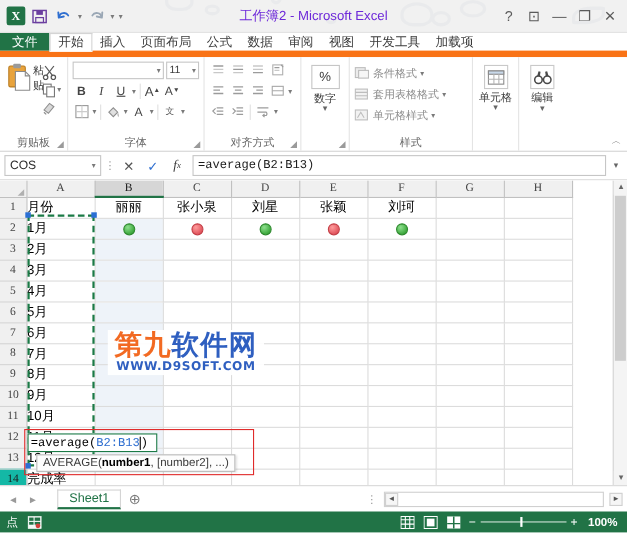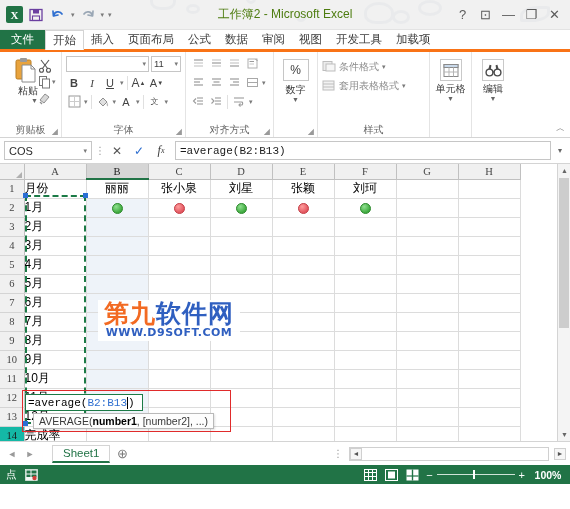--- a/index.html
+++ b/index.html
@@ -24,51 +24,51 @@
   .qat{ display:flex; align-items:center; gap:4px; padding-left:6px; z-index:2;}
   .xl-logo{
     width:17px;height:17px;background:#217346;border-radius:2px;
     color:#fff;font-size:11px;font-weight:bold;display:flex;
     align-items:center;justify-content:center;font-family:"Liberation Serif",serif;
   }
   .qicon{ width:18px;height:18px;display:flex;align-items:center;justify-content:center;}
   .qicon svg{display:block;}
   .tb-title{
     position:absolute; left:0; right:0; text-align:center;
-    font-size:12px; color:#4d7c0f; z-index:1; pointer-events:none;
+    font-size:12px; color:#6d28d9; z-index:1; pointer-events:none;
   }
   .tb-right{ margin-left:auto; display:flex; align-items:center; gap:2px; padding-right:5px; z-index:2;}
   .winbtn{
     width:21px;height:20px;display:flex;align-items:center;justify-content:center;
     font-size:13px;color:#5a5a5a;
   }
 
   
   .tabbar{ height:22px; background:#fff; display:flex; align-items:stretch;
-           border-bottom:3px solid #f97316; font-size:11.5px;}
+           border-bottom:6px solid #f97316; font-size:11.5px;}
   .tab-file{
     background:#217346;color:#fff;padding:0 11px;display:flex;align-items:center;
   }
   .tab{ padding:0 7px; display:flex;align-items:center; color:#3b3b3b;}
   .tab.active{ background:#fff; border:1px solid #d4d4d4; border-bottom:1px solid #fff;
                margin-bottom:-1px; position:relative; z-index:3;}
 
   
   .ribbon{ height:86px; background:#fff; border-bottom:1px solid #d4d4d4;
            display:flex; position:relative; }
   .grp{ position:relative; display:flex; flex-direction:column;
         border-right:1px solid #e4e4e4; }
   .grp-body{ flex:1; display:flex; align-items:flex-start; padding:3px 4px 0 4px;}
   .grp-label{ height:14px; font-size:10px; color:#666; text-align:center;
               display:flex;align-items:center;justify-content:center; position:relative;}
   .dlg{ position:absolute; right:3px; bottom:1px; font-size:8px; color:#9a9a9a;}
 
   
   .grp-clip{ width:62px; }
-  .paste-btn{ width:34px; display:flex; flex-direction:column; align-items:flex-end;
+  .paste-btn{ width:34px; display:flex; flex-direction:row; align-items:flex-end;
               padding-top:2px;}
   .paste-ico{ width:26px;height:28px; position:relative;}
   .paste-lbl{ font-size:10px; color:#3b3b3b; margin-top:-1px;}
   .mini-arrow{ font-size:7px; color:#666; line-height:6px;}
   .clip-small{ display:flex; flex-direction:column; gap:1px; padding-top:3px; }
   .csm{ display:flex; align-items:center; height:15px; }
   .csm svg{ display:block; }
 
   
   .grp-font{ width:124px; }
@@ -520,20 +520,28 @@
             <span>条件格式</span>
             <span class="caret">▾</span>
           </div>
           <div class="strow">
             <svg width="14" height="13" viewBox="0 0 14 13">
                 <rect x="1" y="2" width="11" height="9" fill="#f2f2f2" stroke="#bdbdbd" stroke-width="1"></rect>
                 <line x1="1" y1="5" x2="12" y2="5" stroke="#bdbdbd" stroke-width="1"></line>
                 <line x1="1" y1="8" x2="12" y2="8" stroke="#bdbdbd" stroke-width="1"></line>
               </svg>
             <span>套用表格格式</span>
+            <span class="caret">▾</span>
+          </div>
+          <div class="strow">
+            <svg width="14" height="13" viewBox="0 0 14 13">
+                <rect x="1" y="2" width="11" height="9" fill="#f2f2f2" stroke="#bdbdbd" stroke-width="1"></rect>
+                <path d="M3 9 L6 4 L9 9" fill="none" stroke="#bdbdbd" stroke-width="1"></path>
+              </svg>
+            <span>单元格样式</span>
             <span class="caret">▾</span>
           </div>
         </div>
       </div>
       <div class="grp-label">样式</div>
     </div>
 
     <div class="grp grp-cells">
       <div class="grp-body">
         <div class="bigbtn">

